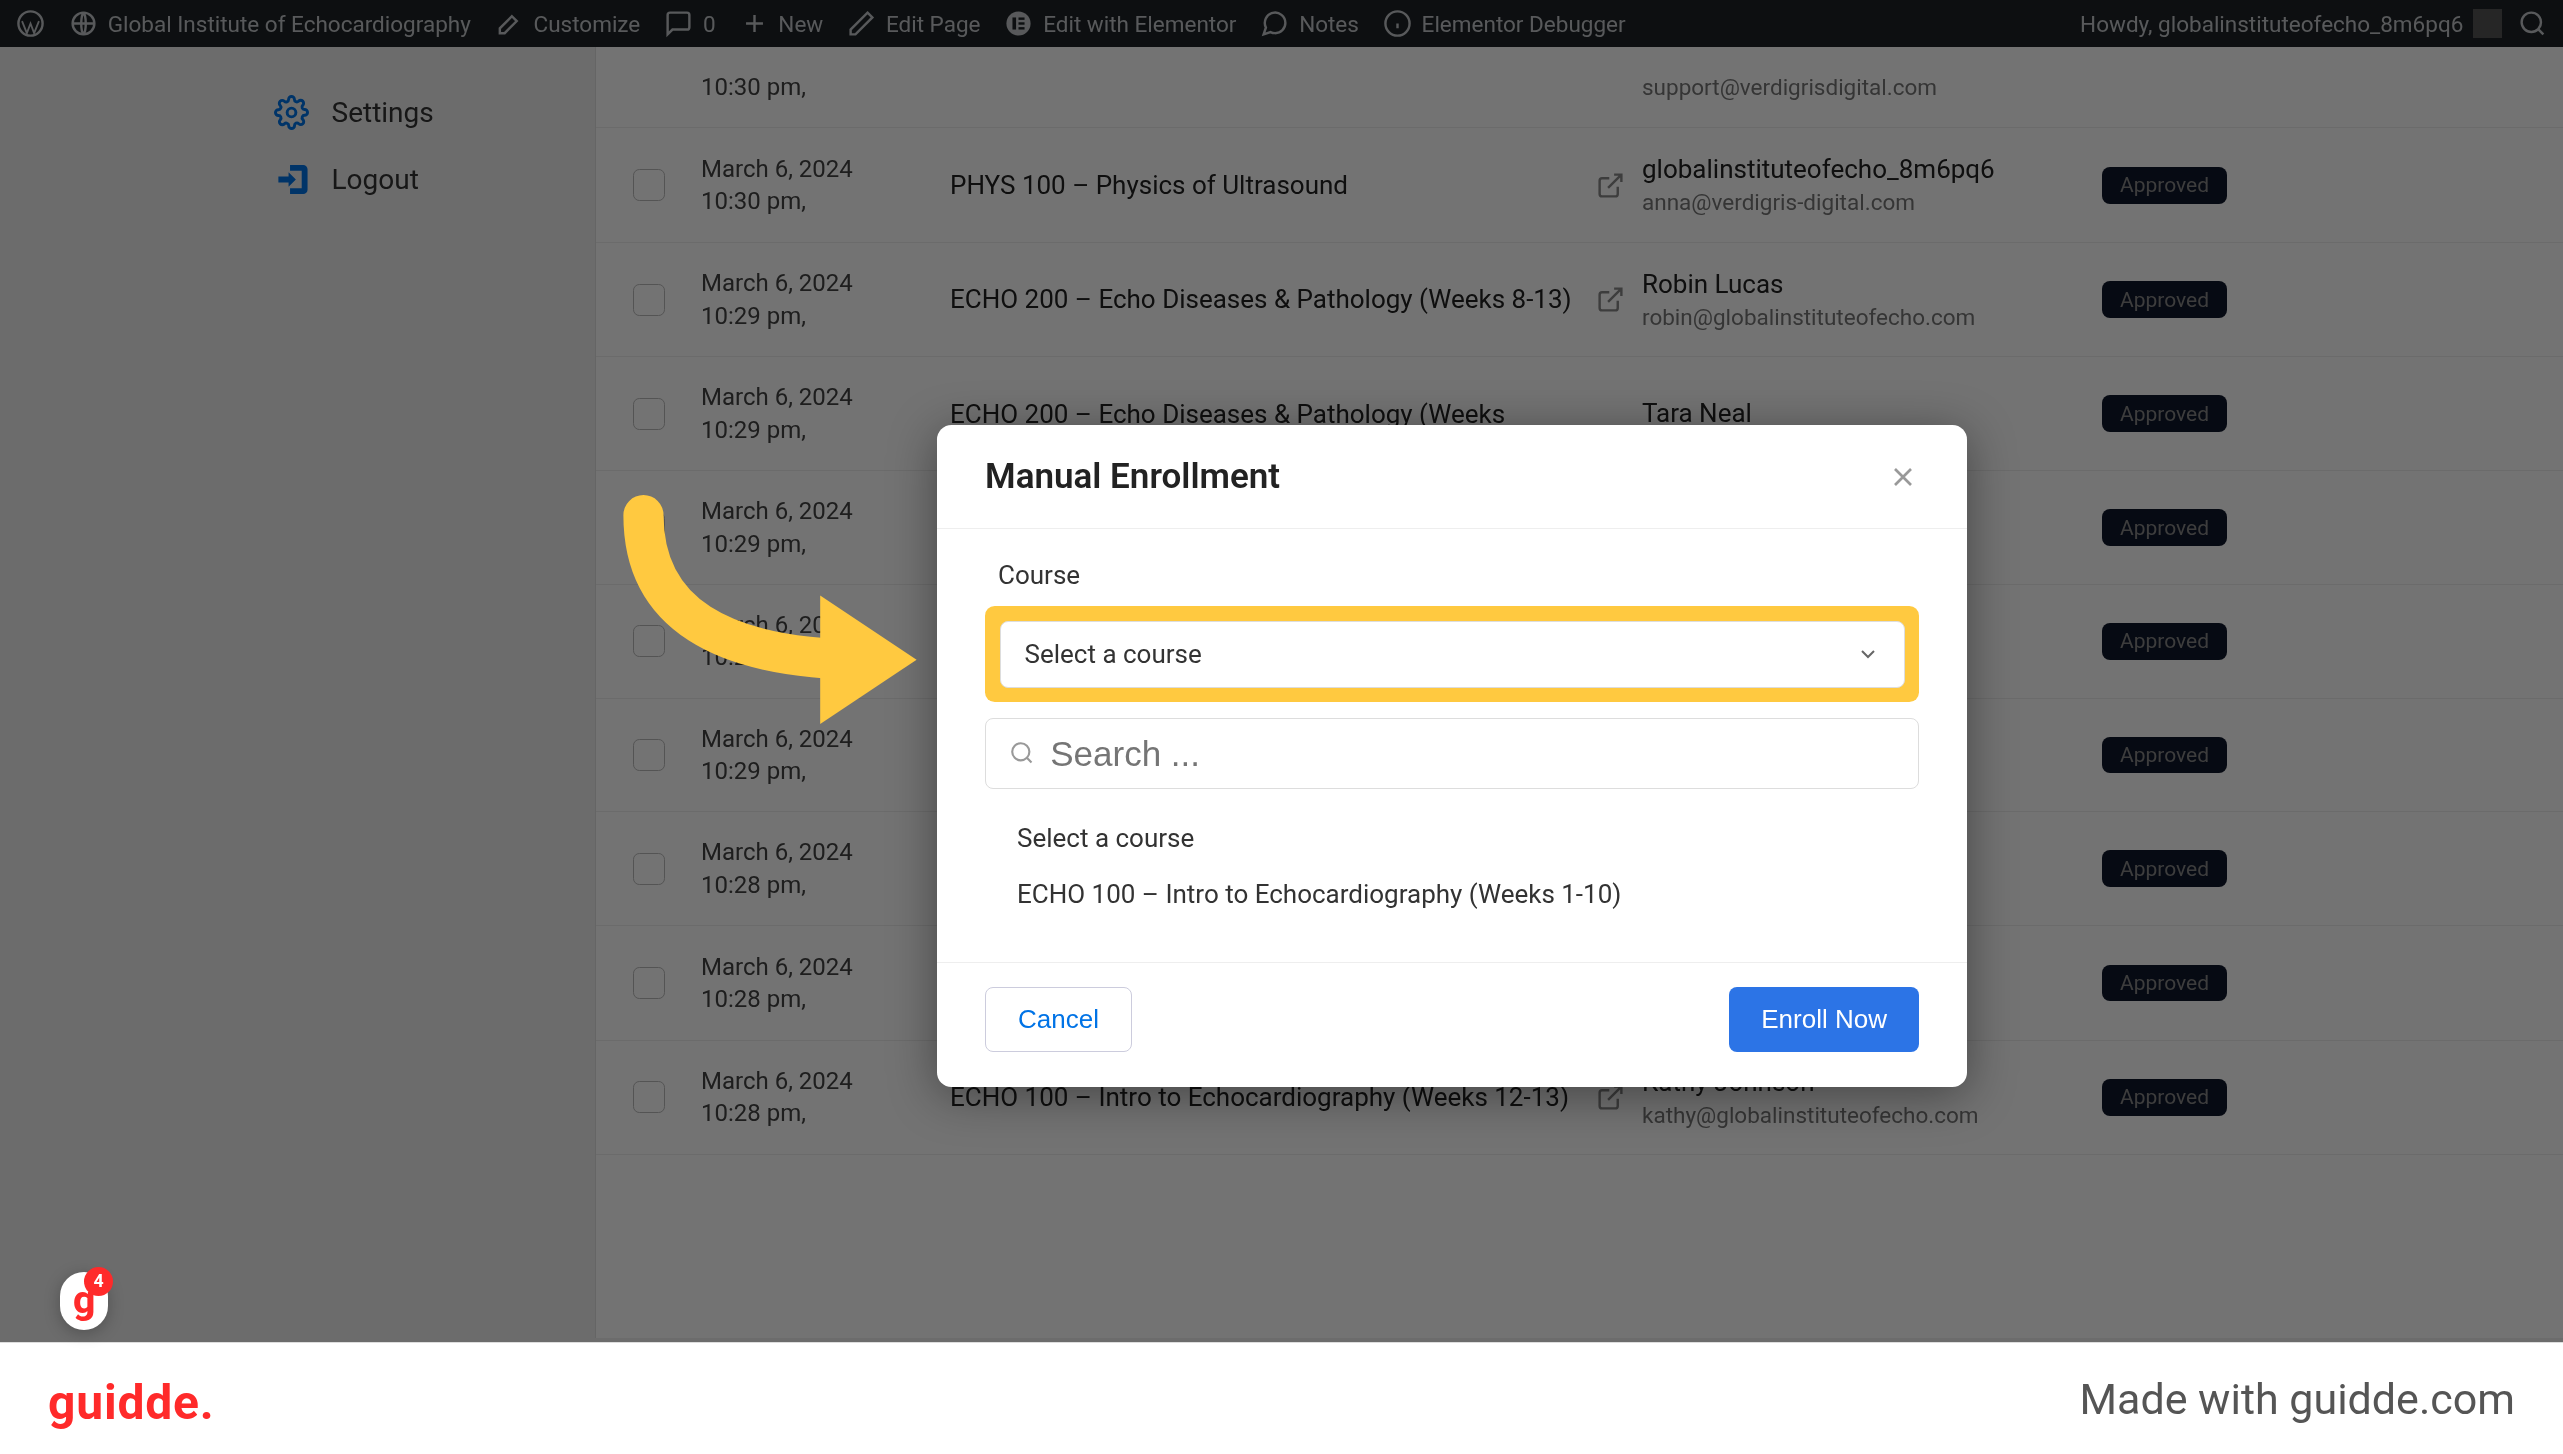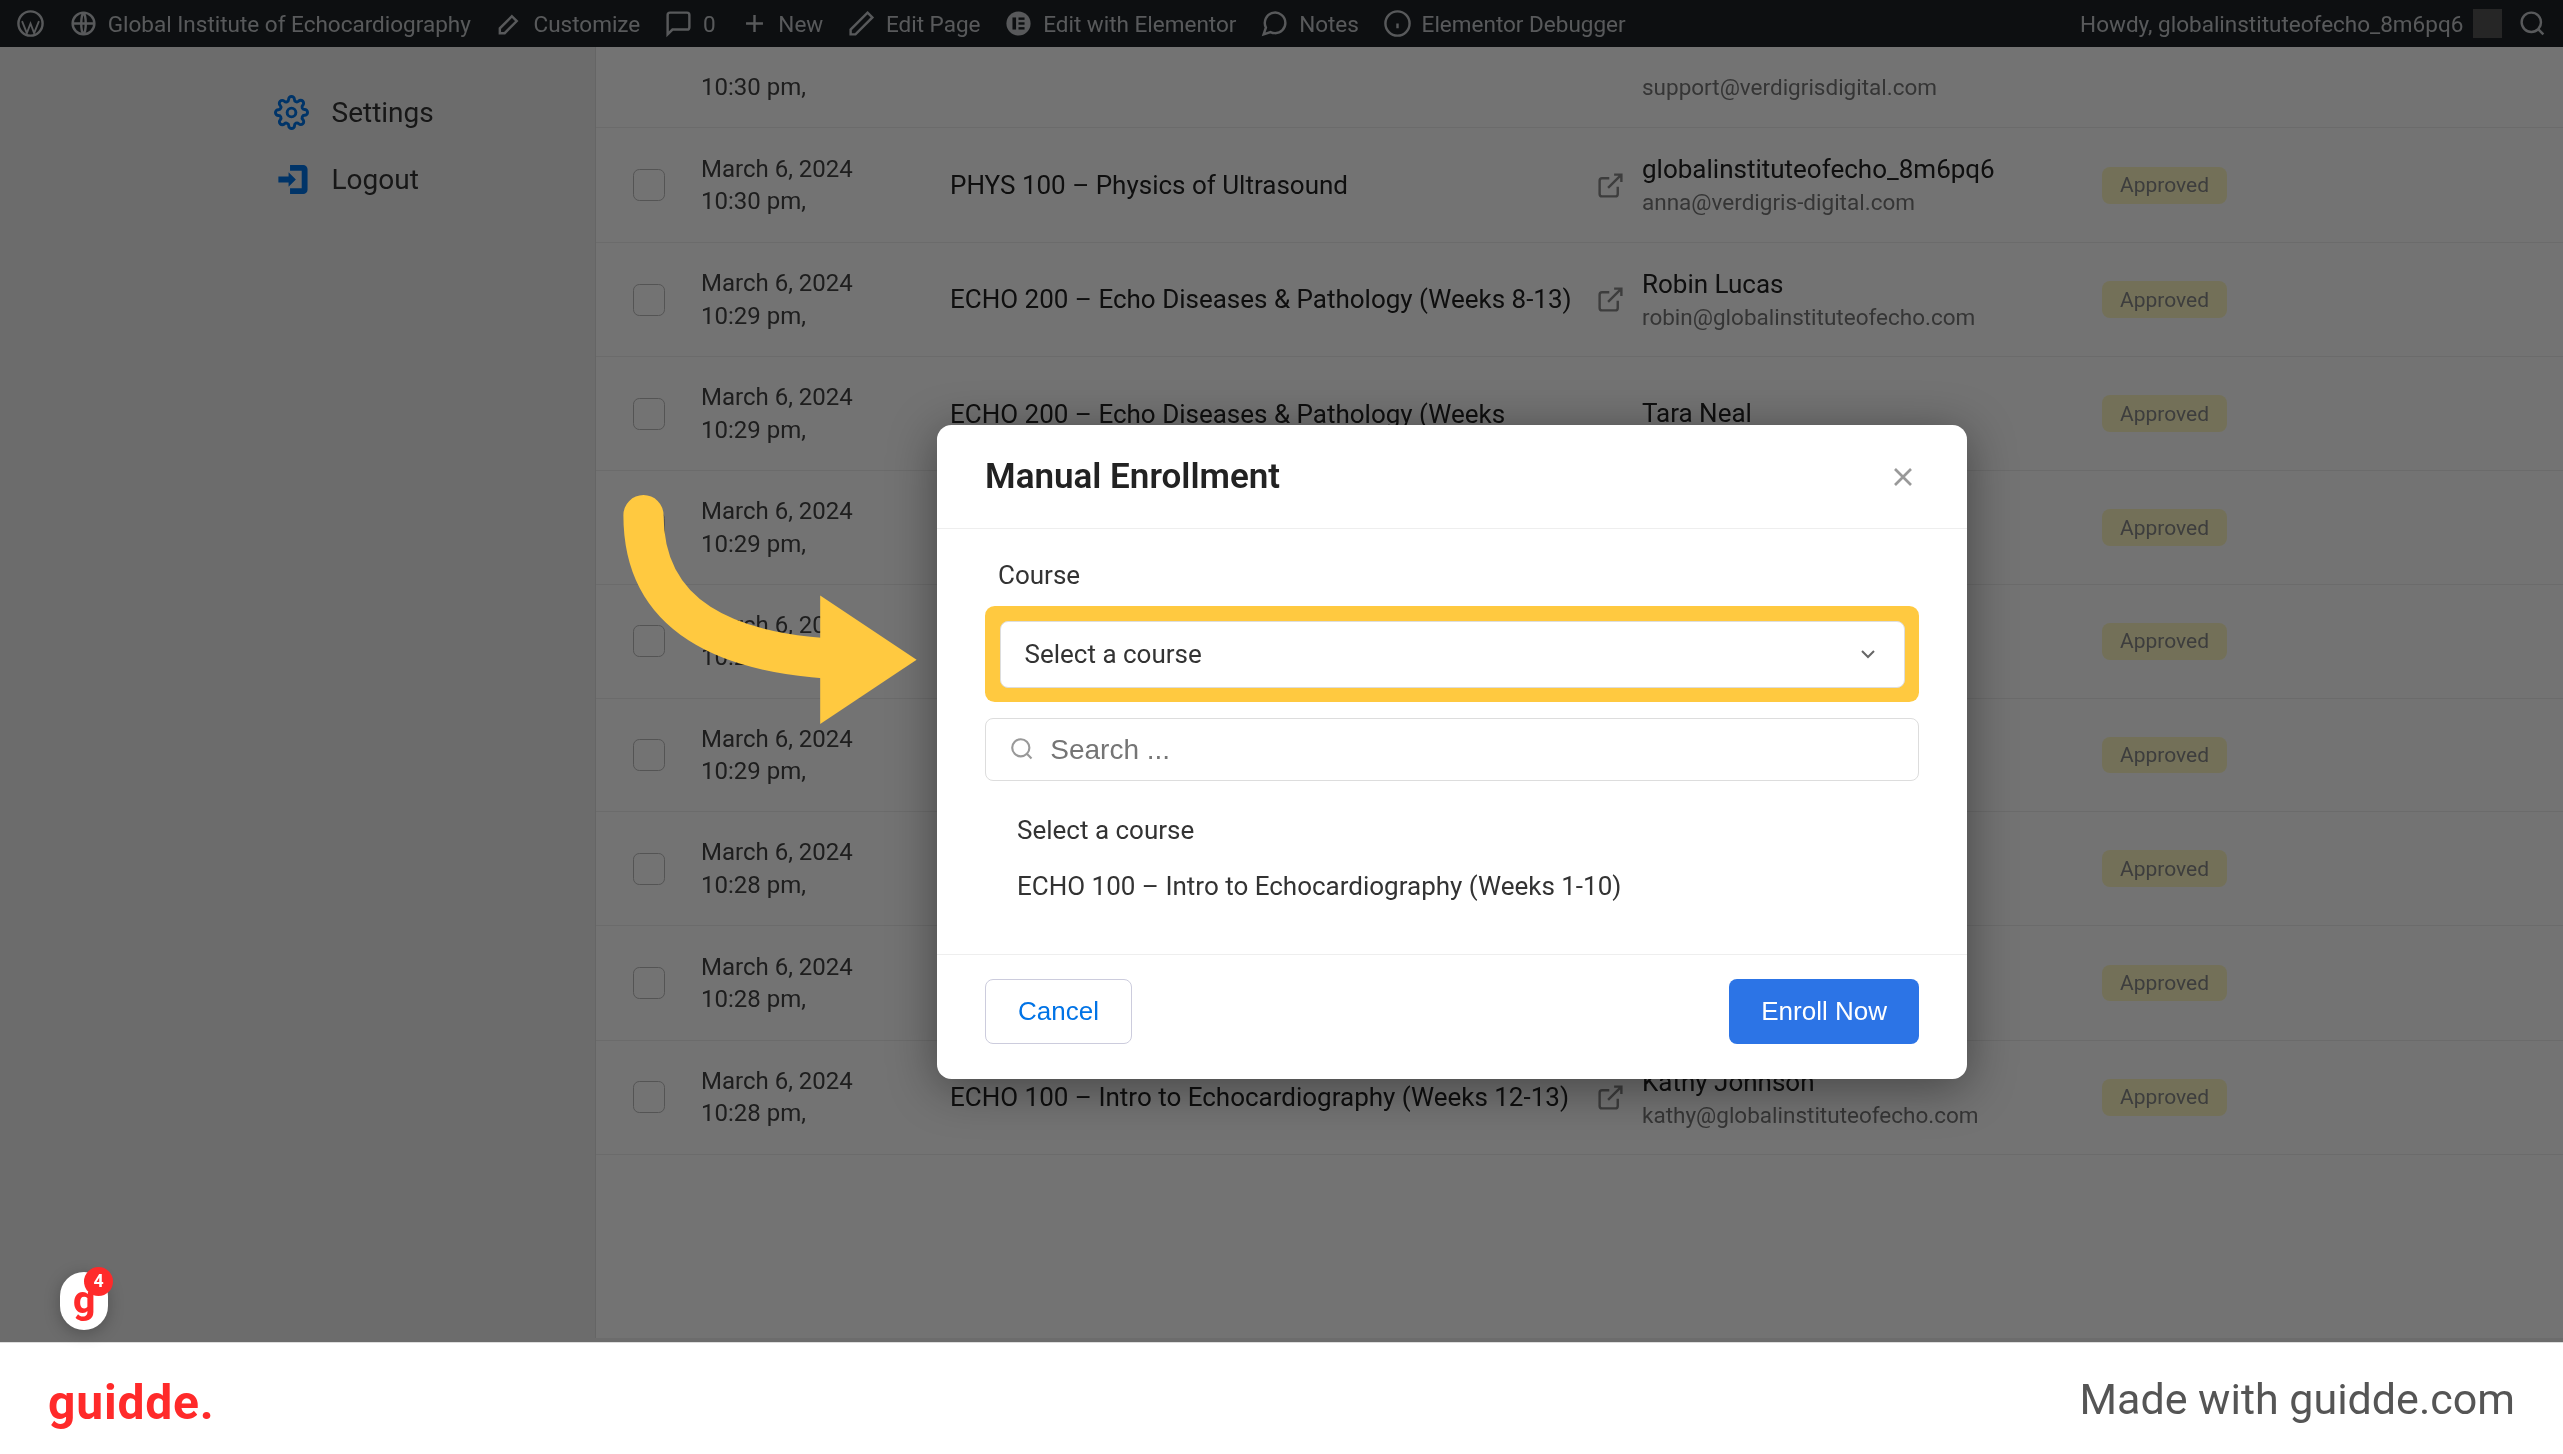--- a/index.html
+++ b/index.html
@@ -78,21 +78,21 @@
     }
     .date-cell { font-size: 24px; color: #444; line-height: 1.35; }
     .course-cell { font-size: 26px; color: #222; line-height: 1.4; }
     .link-cell { display:flex; justify-content:center; }
     .link-icon { width: 29px; height: 29px; color: #888; }
     .user-cell { font-size: 24px; line-height: 1.35; }
     .user-name { color: #222; font-size: 26px; }
     .user-email { color: #777; font-size: 22.5px; }
     .status-cell { display:flex; justify-content:center; }
     .status-pill {
-      background: #fef9c3;
+      background: #0f172a;
       color: #888;
       font-size: 21px;
       padding: 6.4px 17.7px;
       border-radius: 8px;
     }
     
     .dim-overlay {
       position: absolute;
       inset: 0;
       background: rgba(0,0,0,0.55);
@@ -144,21 +144,21 @@
       padding: 14.5px 22.5px;
       display: flex;
       align-items: center;
       gap: 16px;
       margin-bottom: 21px;
     }
     .search-icon-svg { width: 27px; height: 27px; color: #999; }
     .search-input {
       border: none;
       outline: none;
-      font-size: 28px;
+      font-size: 35px;
       color: #333;
       width: 100%;
     }
     .dropdown-list { padding: 0 0 16px 0; }
     .dropdown-item {
       padding: 13px 32px;
       font-size: 26px;
       color: #333;
       cursor: pointer;
     }

